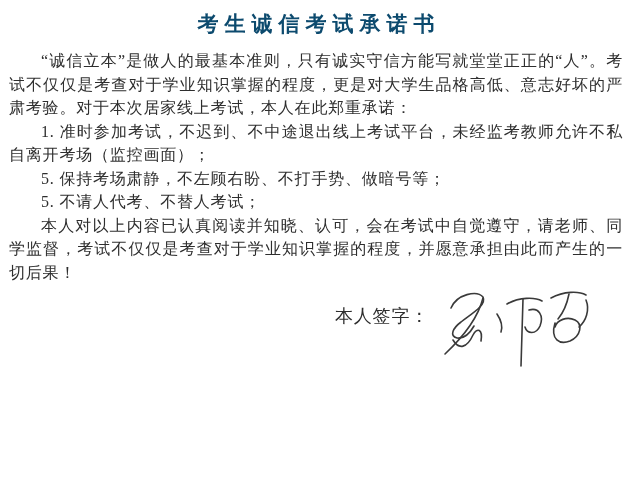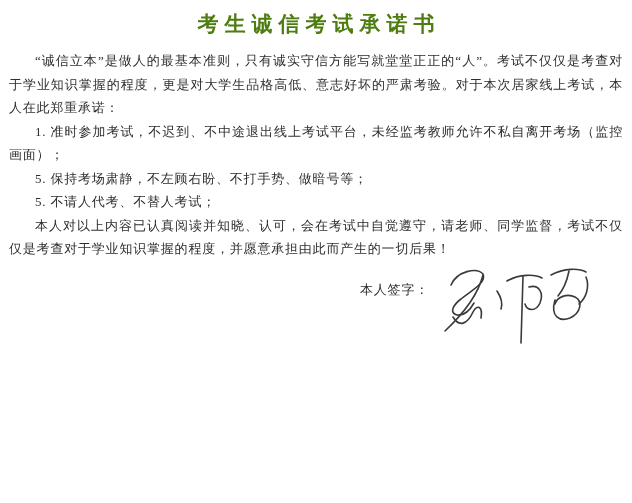--- a/index.html
+++ b/index.html
@@ -21,41 +21,41 @@
     padding: 8px 9px 0 9px;
     background: #ffffff;
   }
   .doc-title {
     margin: 2px 0 11px 0;
     font-size: 21px;
     font-weight: bold;
     text-align: center;
     letter-spacing: 6px;
     text-indent: 6px;
-    color: #4d7c0f;
+    color: #0c4a6e;
   }
   .para {
     margin: 0;
-    font-size: 13px;
+    font-size: 16px;
     line-height: 23.5px;
     text-align: justify;
     text-justify: inter-ideograph;
     text-indent: 2em;
     letter-spacing: 0.8px;
   }
   .sign-row {
     display: flex;
     justify-content: flex-end;
     align-items: flex-start;
     margin-top: 4px;
     padding-right: 26px;
     height: 88px;
   }
   .sign-label {
-    font-size: 13px;
+    font-size: 18px;
     letter-spacing: 0.8px;
     padding-top: 16px;
     white-space: nowrap;
   }
   .sign-svg {
     display: block;
     margin-left: 8px;
     margin-top: -4px;
   }
   .sign-svg path {

